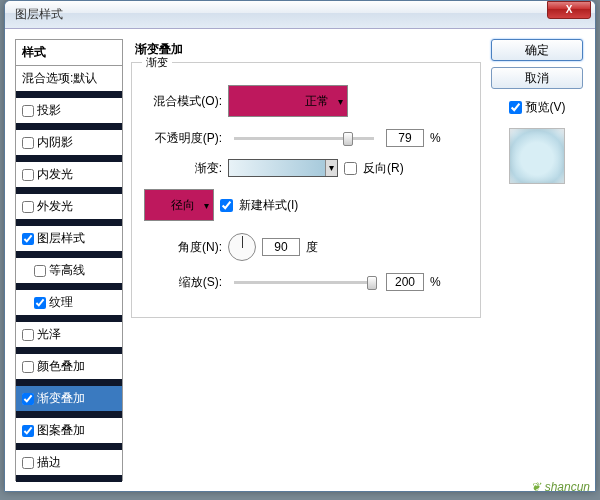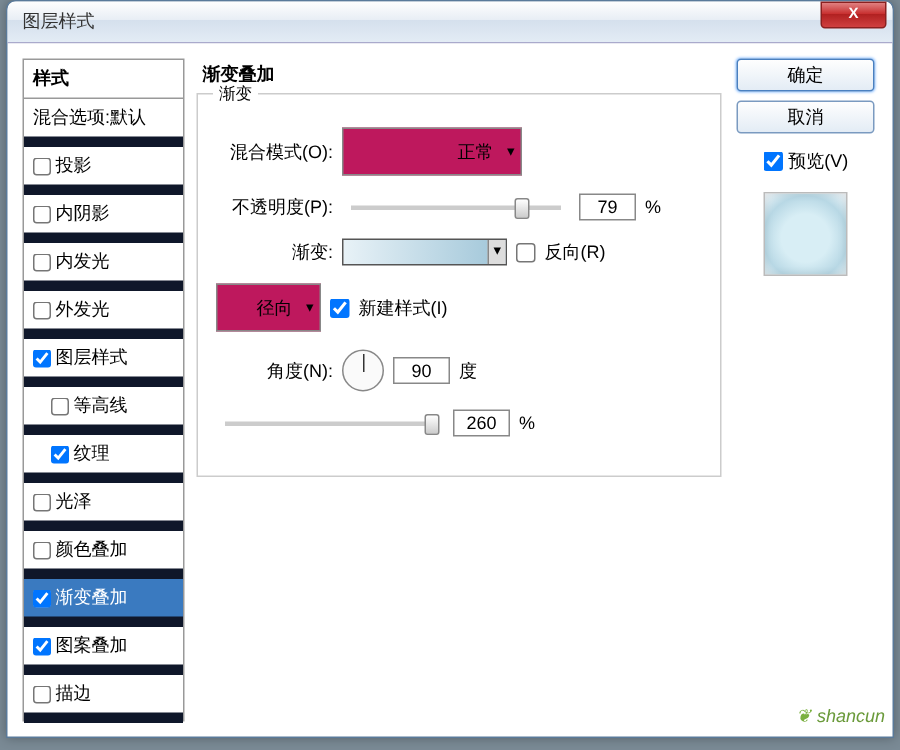--- a/index.html
+++ b/index.html
@@ -28,21 +28,21 @@
 .numbox { width: 38px; height: 18px; border: 1px solid #888; text-align: center; line-height: 16px; display: inline-block; }
 .gradient-bar { width: 110px; height: 18px; border: 1px solid #555; background: linear-gradient(90deg, #e8f2f7, #9fc5d8); display: inline-flex; align-items: center; }
 .gradient-bar::after { content: "▾"; margin-left: auto; padding: 0 3px; background: #ddd; border-left: 1px solid #888; font-size: 10px; height: 100%; line-height: 16px; }
 .angle-dial { width: 28px; height: 28px; border: 1px solid #888; border-radius: 50%; position: relative; background: #fafafa; }
 .angle-dial .hand { position: absolute; left: 50%; top: 2px; width: 1px; height: 12px; background: #333; transform-origin: bottom; }
 .right-panel { width: 96px; display: flex; flex-direction: column; align-items: center; gap: 6px; }
 .btn { width: 92px; height: 22px; border: 1px solid #7a9ac0; border-radius: 3px; background: linear-gradient(#fefefe,#e3ecf5); cursor: pointer; text-align: center; line-height: 20px; }
 .btn.primary { border: 1px solid #4a80c0; box-shadow: 0 0 2px #6af; }
 .preview-chk { display: flex; align-items: center; gap: 4px; margin-top: 4px; }
 .preview-swatch { width: 56px; height: 56px; border: 1px solid #bbb; background: radial-gradient(circle at 50% 55%, #d8eef5 40%, #b8d8e5 70%, #f4f8fa 100%); margin-top: 6px; box-shadow: inset 0 0 6px rgba(0,0,0,0.1); }
-.watermark { position: absolute; bottom: 16px; right: 10px; color: #6a9a3a; font-style: italic; font-size: 14px; }
+.watermark { position: absolute; bottom: 6px; right: 10px; color: #6a9a3a; font-style: italic; font-size: 14px; }
 .watermark .leaf { color: #7ab040; }
 </style>
 </head>
 <body>
 
 <div class="window">
   <div class="titlebar">
     <span class="title">图层样式</span>
     <div class="close-btn">X</div>
   </div>
@@ -144,24 +144,25 @@
         <div class="frow">
           <span class="flabel">角度(N):</span>
           <div class="angle-dial">
               <div class="hand"></div>
             </div>
           <span class="numbox">90</span>
           <span>度</span>
         </div>
 
         <div class="frow">
+          <span class="flabel">缩放(S):</span>
           <div class="slider">
               <div class="thumb" style="left:95%"></div>
             </div>
-          <span class="numbox">260</span>
+          <span class="numbox">200</span>
           <span>%</span>
         </div>
       </div>
     </div>
 
     <div class="right-panel">
       <div class="btn primary">确定</div>
       <div class="btn">取消</div>
       <div class="preview-chk">
         <input type="checkbox" checked="" style="">

